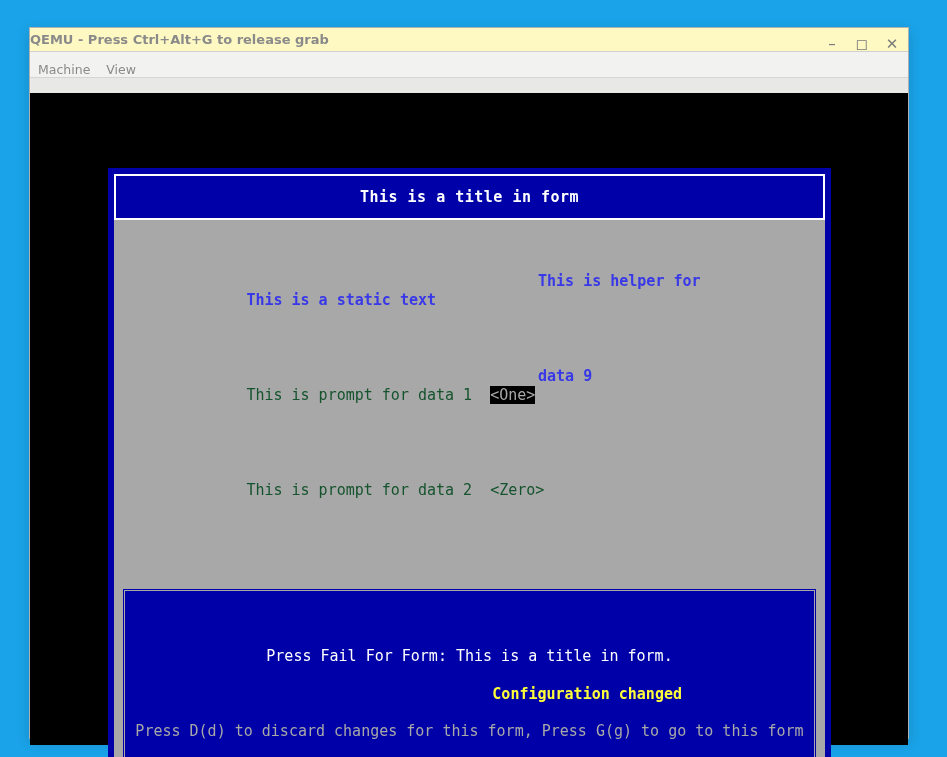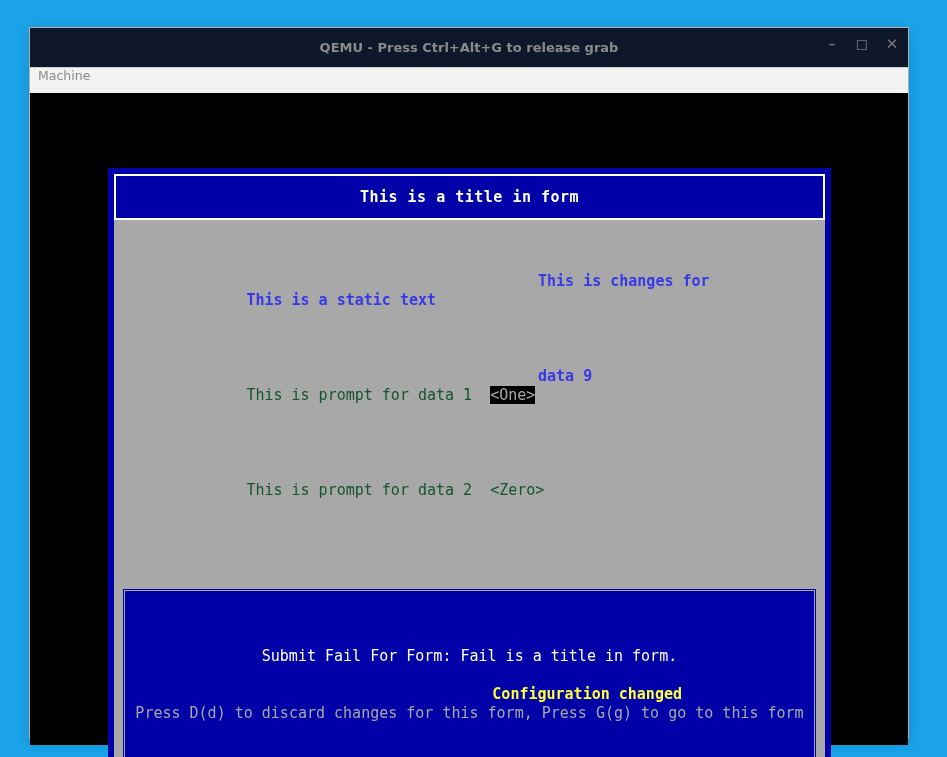--- a/index.html
+++ b/index.html
@@ -14,25 +14,24 @@
     position: absolute;
     left: 29px;
     top: 27px;
     width: 880px;
     height: 712px;
     background: #e8e8e7;
     border: 1px solid #b0b0b0;
     box-shadow: 0 4px 12px rgba(0,0,0,0.15);
   }
   .titlebar {
-    height: 40px;
-    background: #0f172a;
+    height: 24px;
+    background: #fef9c3;
     display: flex;
     align-items: center;
-    justify-content: center;
     position: relative;
     border-bottom: 1px solid #d0d0d0;
   }
   .titlebar-text {
     color: #8a8a8a;
     font-size: 13px;
     font-weight: bold;
   }
   .window-controls {
     position: absolute;
@@ -48,25 +47,24 @@
     font-size: 15px;
     cursor: pointer;
     width: 16px;
     text-align: center;
     line-height: 1;
   }
   .menubar {
     height: 26px;
     background: #f2f2f1;
     display: flex;
-    align-items: flex-start;
+    align-items: flex-end;
     padding: 0 8px;
     gap: 16px;
     border-bottom: 1px solid #d5d5d5;
-    flex-direction: column;
   }
   .menubar span {
     color: #8a8a8a;
     font-size: 12.5px;
     cursor: pointer;
   }
   .vm-screen {
     position: absolute;
     left: 0;
     top: 65px;
@@ -118,21 +116,21 @@
     margin-top: 14px;
     margin-left: -14px;
     margin-right: -14px;
     background: #0000a8;
     border: 2px double #a8a8a8;
     border-style: double;
     padding: 18px 4px 16px 4px;
     text-align: center;
   }
   .dialog-box .l1 { color: #fff; }
-  .dialog-box .l2 { color: #a8a8a8; }
+  .dialog-box .l2 { color: #a8a8a8; margin-top: 18px; }
 
   .status-line {
     position: absolute;
     left: 78px;
     top: 592px;
     width: 684px;
     text-align: right;
     padding-right: 110px;
     color: #ffff3a;
     font-weight: bold;
@@ -167,36 +165,36 @@
 
       <div class="title-bar-box">
         <span>This is a title in form</span>
       </div>
 
       <div class="form-body">
         <div class="row">
           <div class="left-col">
             <span class="light-blue">This is a static text</span>
           </div>
-          <div class="right-col light-blue">This is changes for</div>
+          <div class="right-col light-blue">This is helper for</div>
         </div>
         <div class="row">
           <div class="left-col">
             <span class="black-text">This is prompt for data 1</span><span>  </span><span class="sel-inv">&lt;One&gt;</span>
           </div>
           <div class="right-col light-blue">data 9</div>
         </div>
         <div class="row">
           <div class="left-col">
             <span class="black-text">This is prompt for data 2</span><span>  </span><span class="black-text">&lt;Zero&gt;</span>
           </div>
         </div>
 
         <div class="dialog-box dbl">
-          <div class="l1">Submit Fail For Form: Fail is a title in form.</div>
+          <div class="l1">Press Fail For Form: This is a title in form.</div>
           <div class="l2">Press D(d) to discard changes for this form, Press G(g) to go to this form</div>
         </div>
 
         
       </div>
 
     </div>
 
     <div class="status-line">Configuration changed</div>
 

